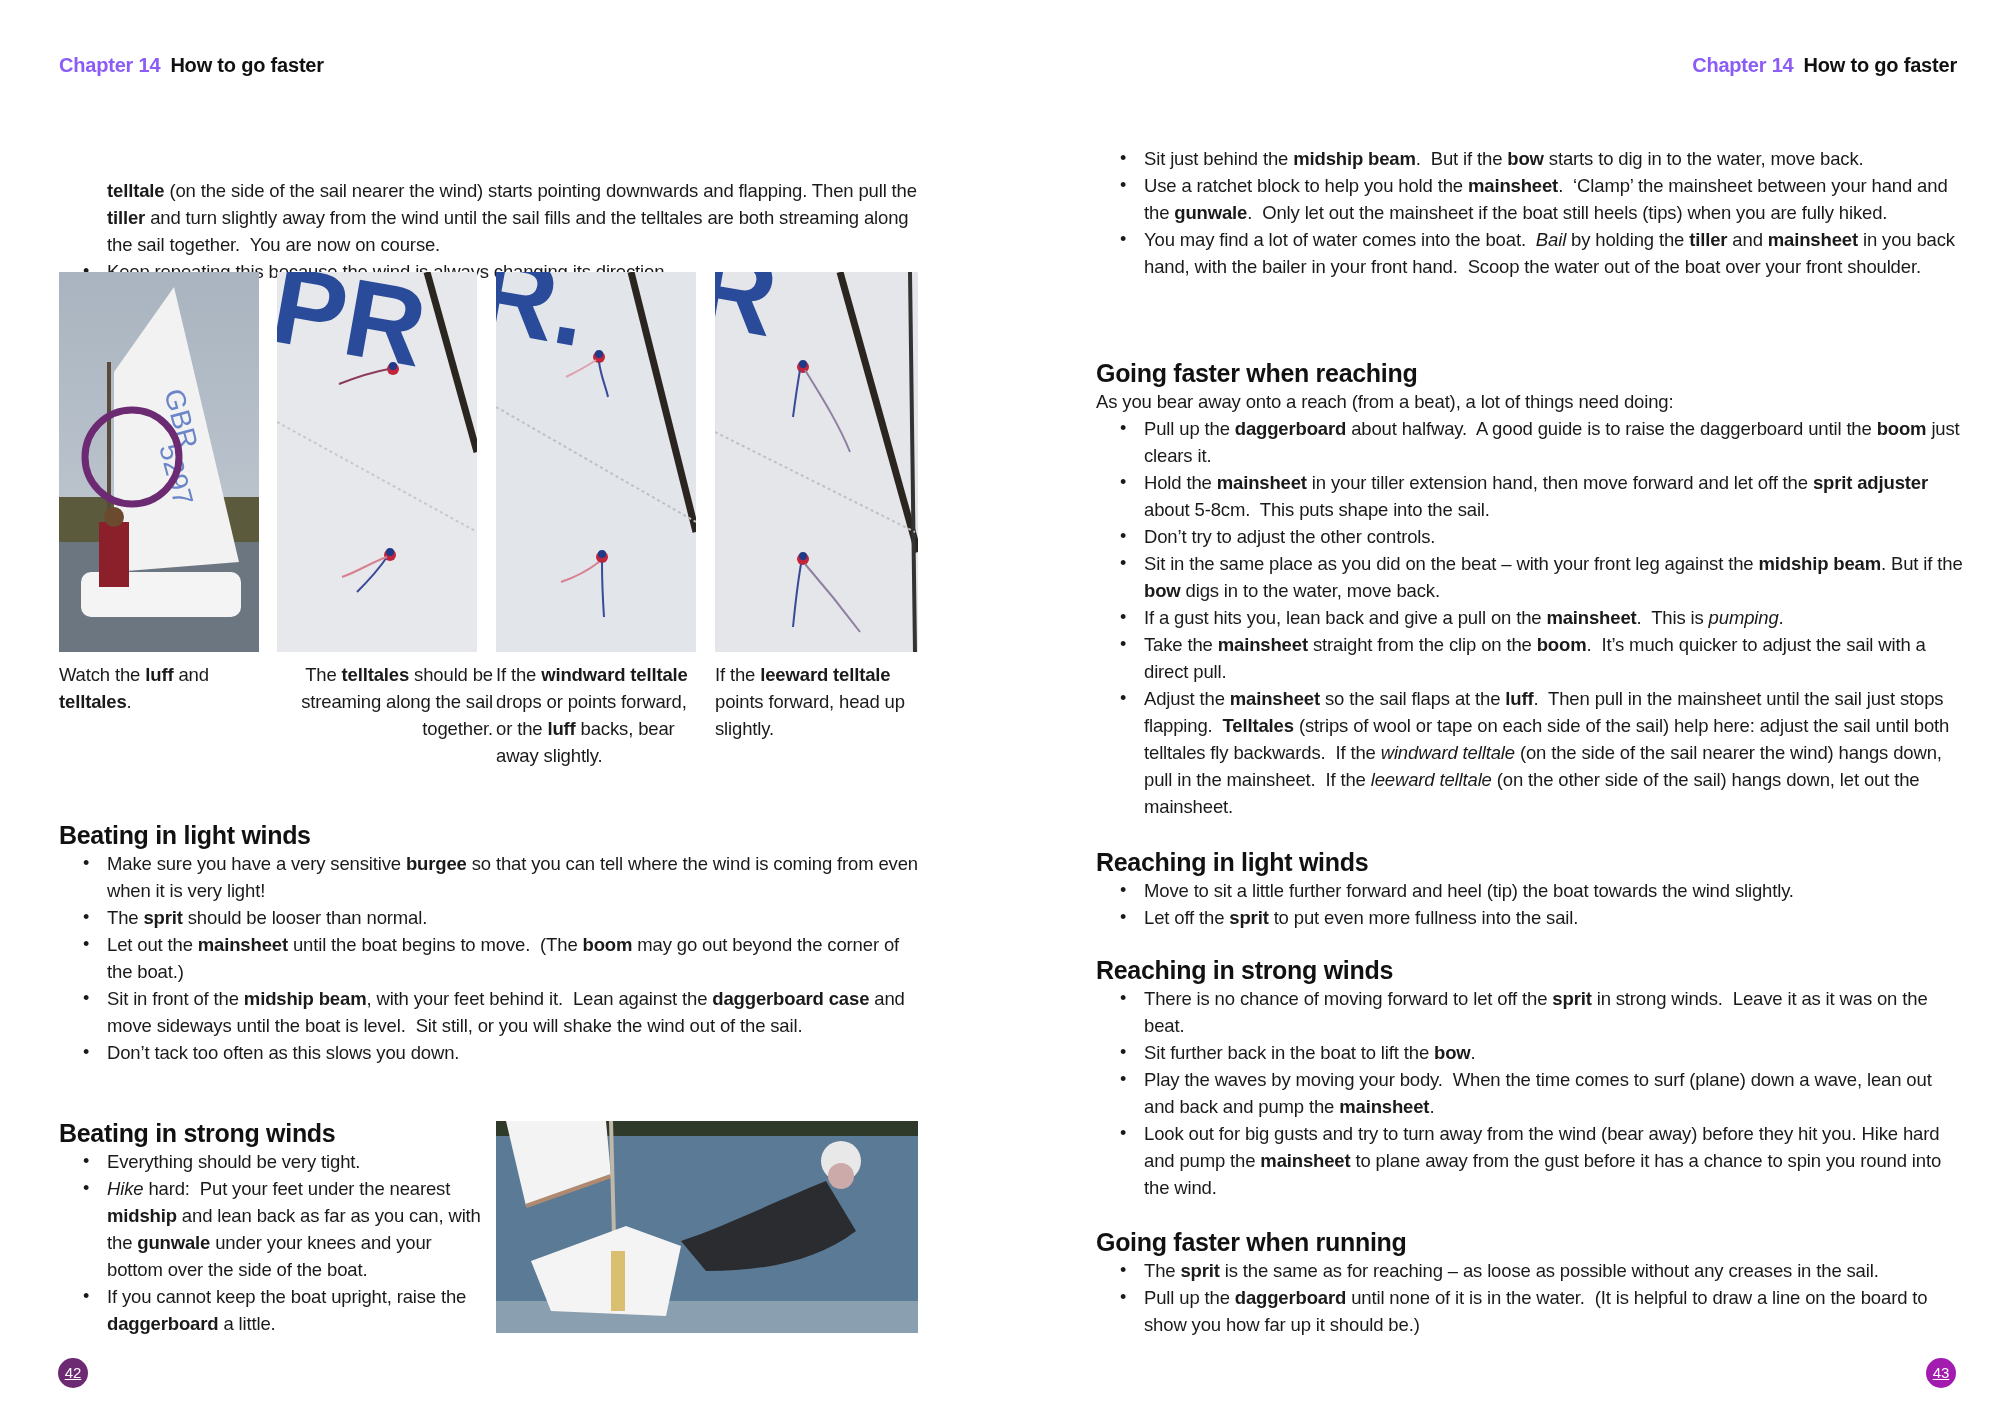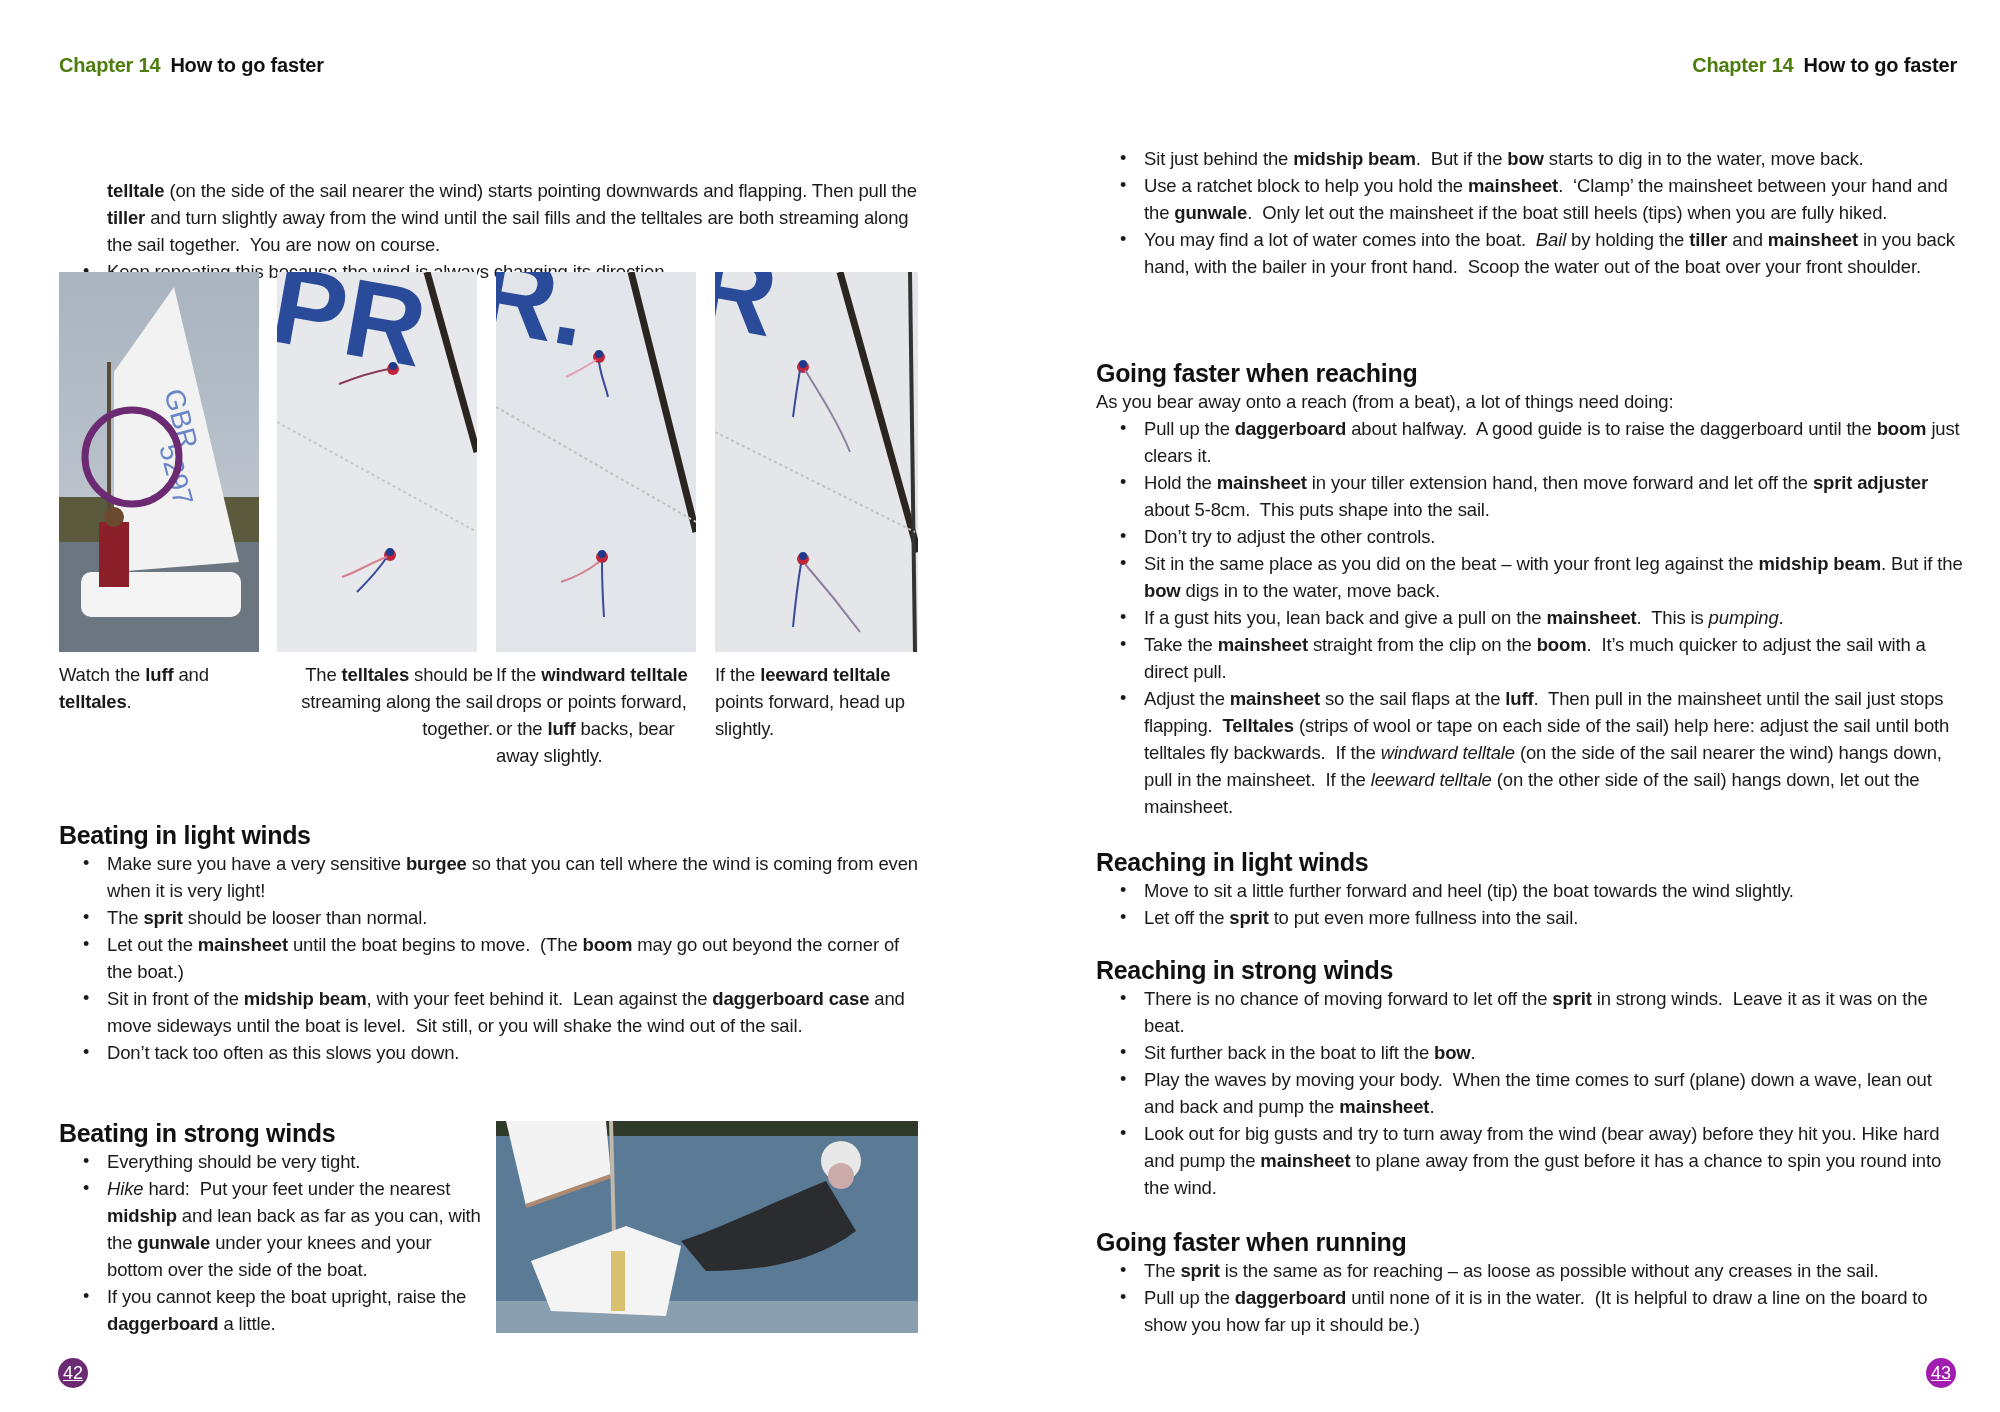--- a/index.html
+++ b/index.html
@@ -1,32 +1,32 @@
 <!DOCTYPE html>
 <html><head>
 <meta charset="utf-8">
 <style>
   html, body { margin: 0; padding: 0; background: #ffffff; }
   body { width: 2000px; height: 1412px; position: relative; overflow: hidden;
          font-family: "Liberation Sans", "DejaVu Sans", sans-serif; color: #1a1a1a; }
   .abs { position: absolute; }
   .run-head { font-size: 20px; font-weight: bold; top: 54px; white-space: nowrap; letter-spacing: -0.2px; }
-  .run-head .chap { color: #4d7c0f; margin-right: 10px; }
+  .run-head .chap { color: #8b5cf6; margin-right: 10px; }
   .run-head .title { color: #111; }
   .body { font-size: 18.5px; line-height: 27px; letter-spacing: -0.15px; }
   .body b { font-weight: bold; }
   .body i { font-style: italic; }
   ul.bul { margin: 0; padding: 0; list-style: none; }
   ul.bul li { position: relative; padding-left: 48px; }
   ul.bul li::before { content: "\2022"; position: absolute; left: 24px; top: 0; font-size: 18px; }
   .h2 { font-size: 25px; font-weight: bold; letter-spacing: -0.3px; line-height: 30px; color: #111; }
   .photo { position: absolute; overflow: hidden; }
   .caption { position: absolute; font-size: 18.5px; line-height: 27px; letter-spacing: -0.15px; width: 205px; }
   .pagenum { position: absolute; width: 30px; height: 30px; border-radius: 50%;
-             color: #fff; font-size: 18px; line-height: 30px; text-align: center; font-weight: normal; text-decoration: underline; }
+             color: #fff; font-size: 15px; line-height: 30px; text-align: center; font-weight: normal; text-decoration: underline; }
   .intro { font-size: 18.5px; line-height: 27px; }
 </style>
 </head>
 <body>
 
 <div>
 
   <div class="abs run-head" style="left:59px;">
     <span class="chap">Chapter 14</span><span class="title">How to go faster</span>
   </div>

